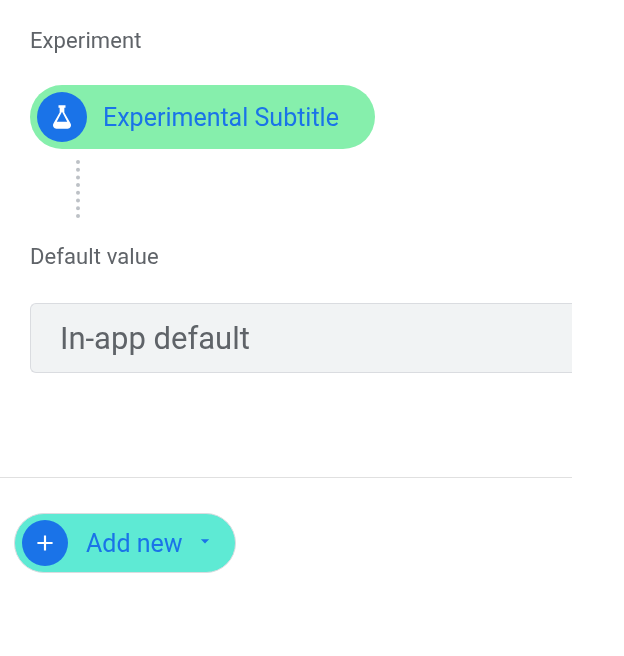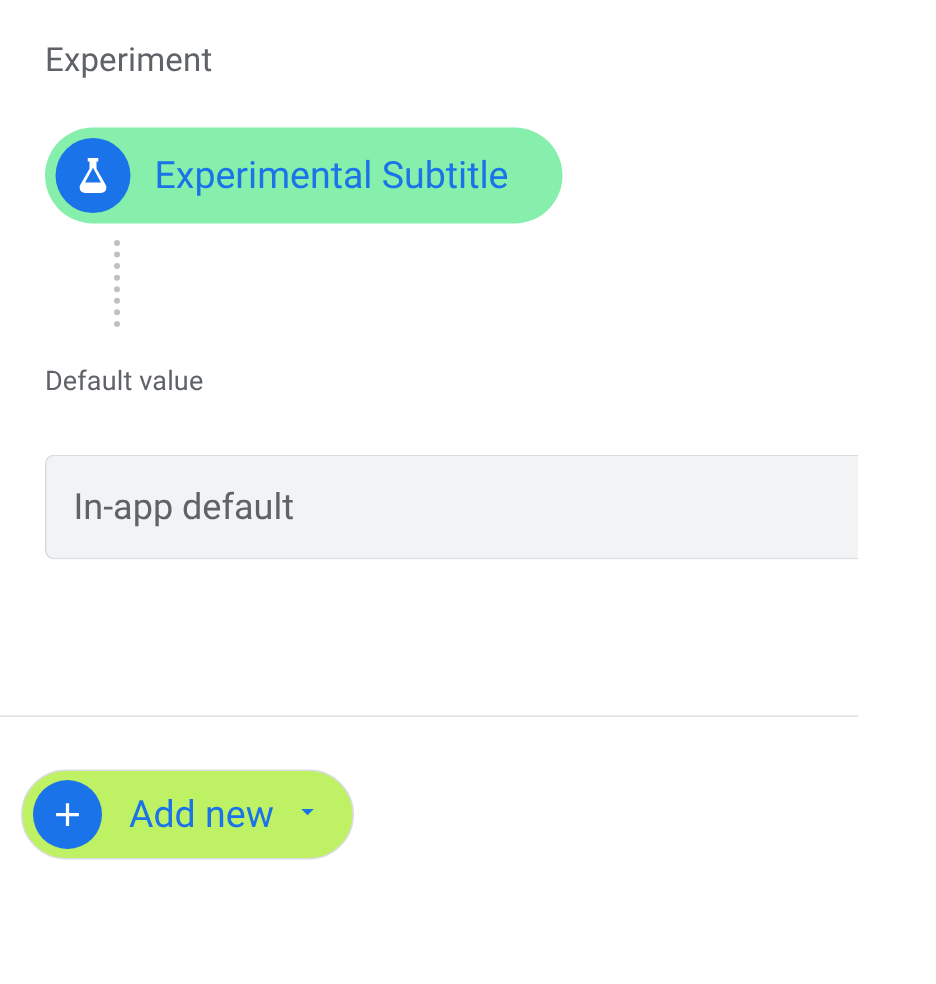--- a/index.html
+++ b/index.html
@@ -64,58 +64,58 @@
     left: 76px;
     top: 160px;
     width: 0;
     height: 58px;
     border-left: 4px dotted #bdc1c6;
   }
   .label-default {
     position: absolute;
     left: 30px;
     top: 244px;
-    font-size: 18px;
+    font-size: 22px;
     color: #5f6368;
     letter-spacing: 0.1px;
     text-align: center;
   }
   .default-field {
     position: absolute;
     left: 30px;
     right: 0;
     top: 303px;
     height: 70px;
     background: #f1f3f4;
     border: 1px solid #dadce0;
     border-right: none;
     border-top-left-radius: 6px;
     border-bottom-left-radius: 6px;
     display: flex;
     align-items: center;
-    padding-left: 18px;
-    font-size: 24px;
+    padding-left: 29px;
+    font-size: 31px;
     color: #5f6368;
     cursor: pointer;
   }
   .divider {
     position: absolute;
     left: 0;
     right: 0;
     top: 477px;
     height: 0;
     border-top: 1px solid #e0e0e0;
   }
   .add-new {
     position: absolute;
     left: 14px;
     top: 513px;
     height: 60px;
     border-radius: 30px;
-    background: #bef264;
+    background: #5eead4;
     border: 1px solid #dadce0;
     display: inline-flex;
     align-items: center;
     padding-right: 20px;
     cursor: pointer;
   }
   .add-icon-wrap {
     width: 46px;
     height: 46px;
     margin: 7px 18px 7px 7px;

